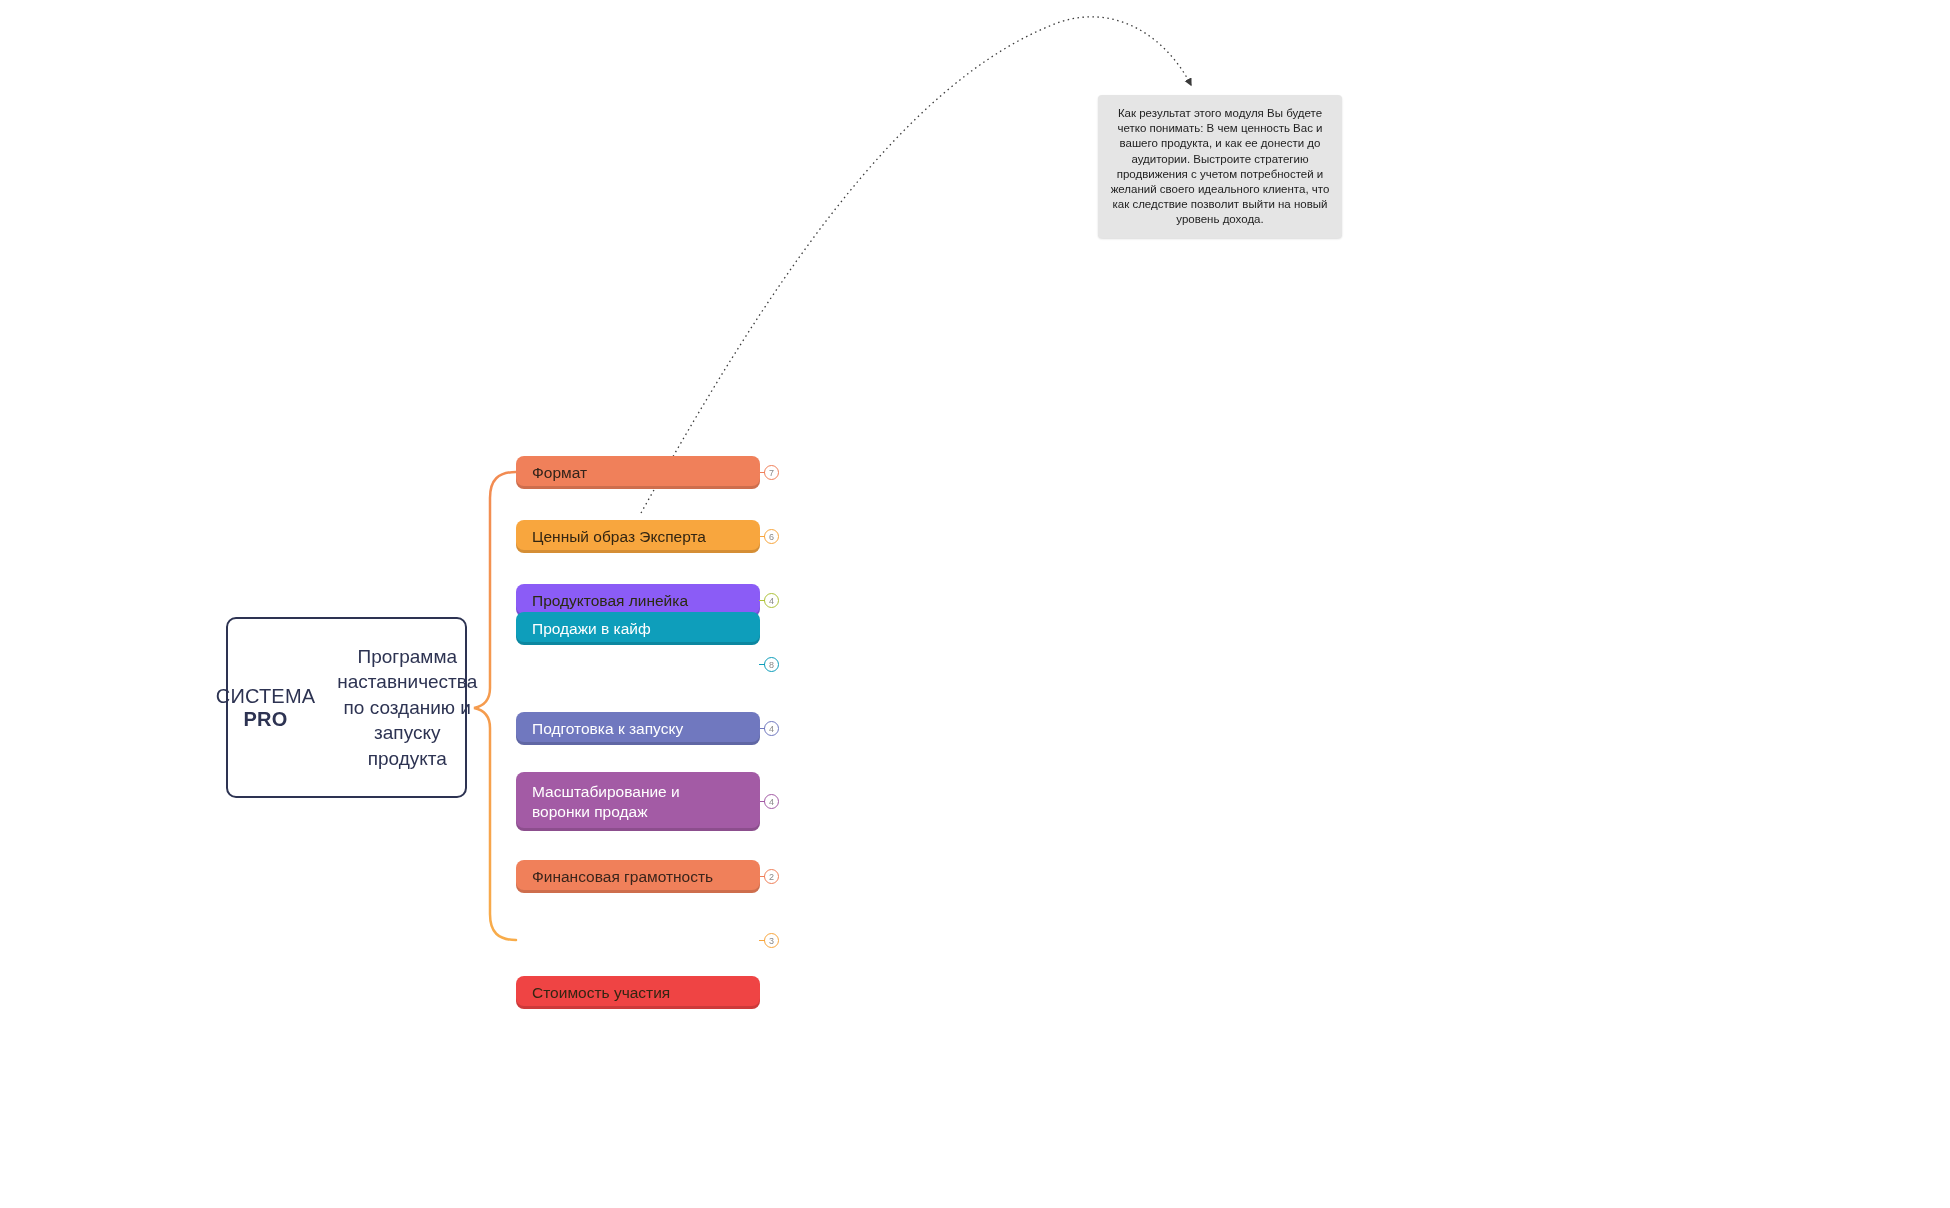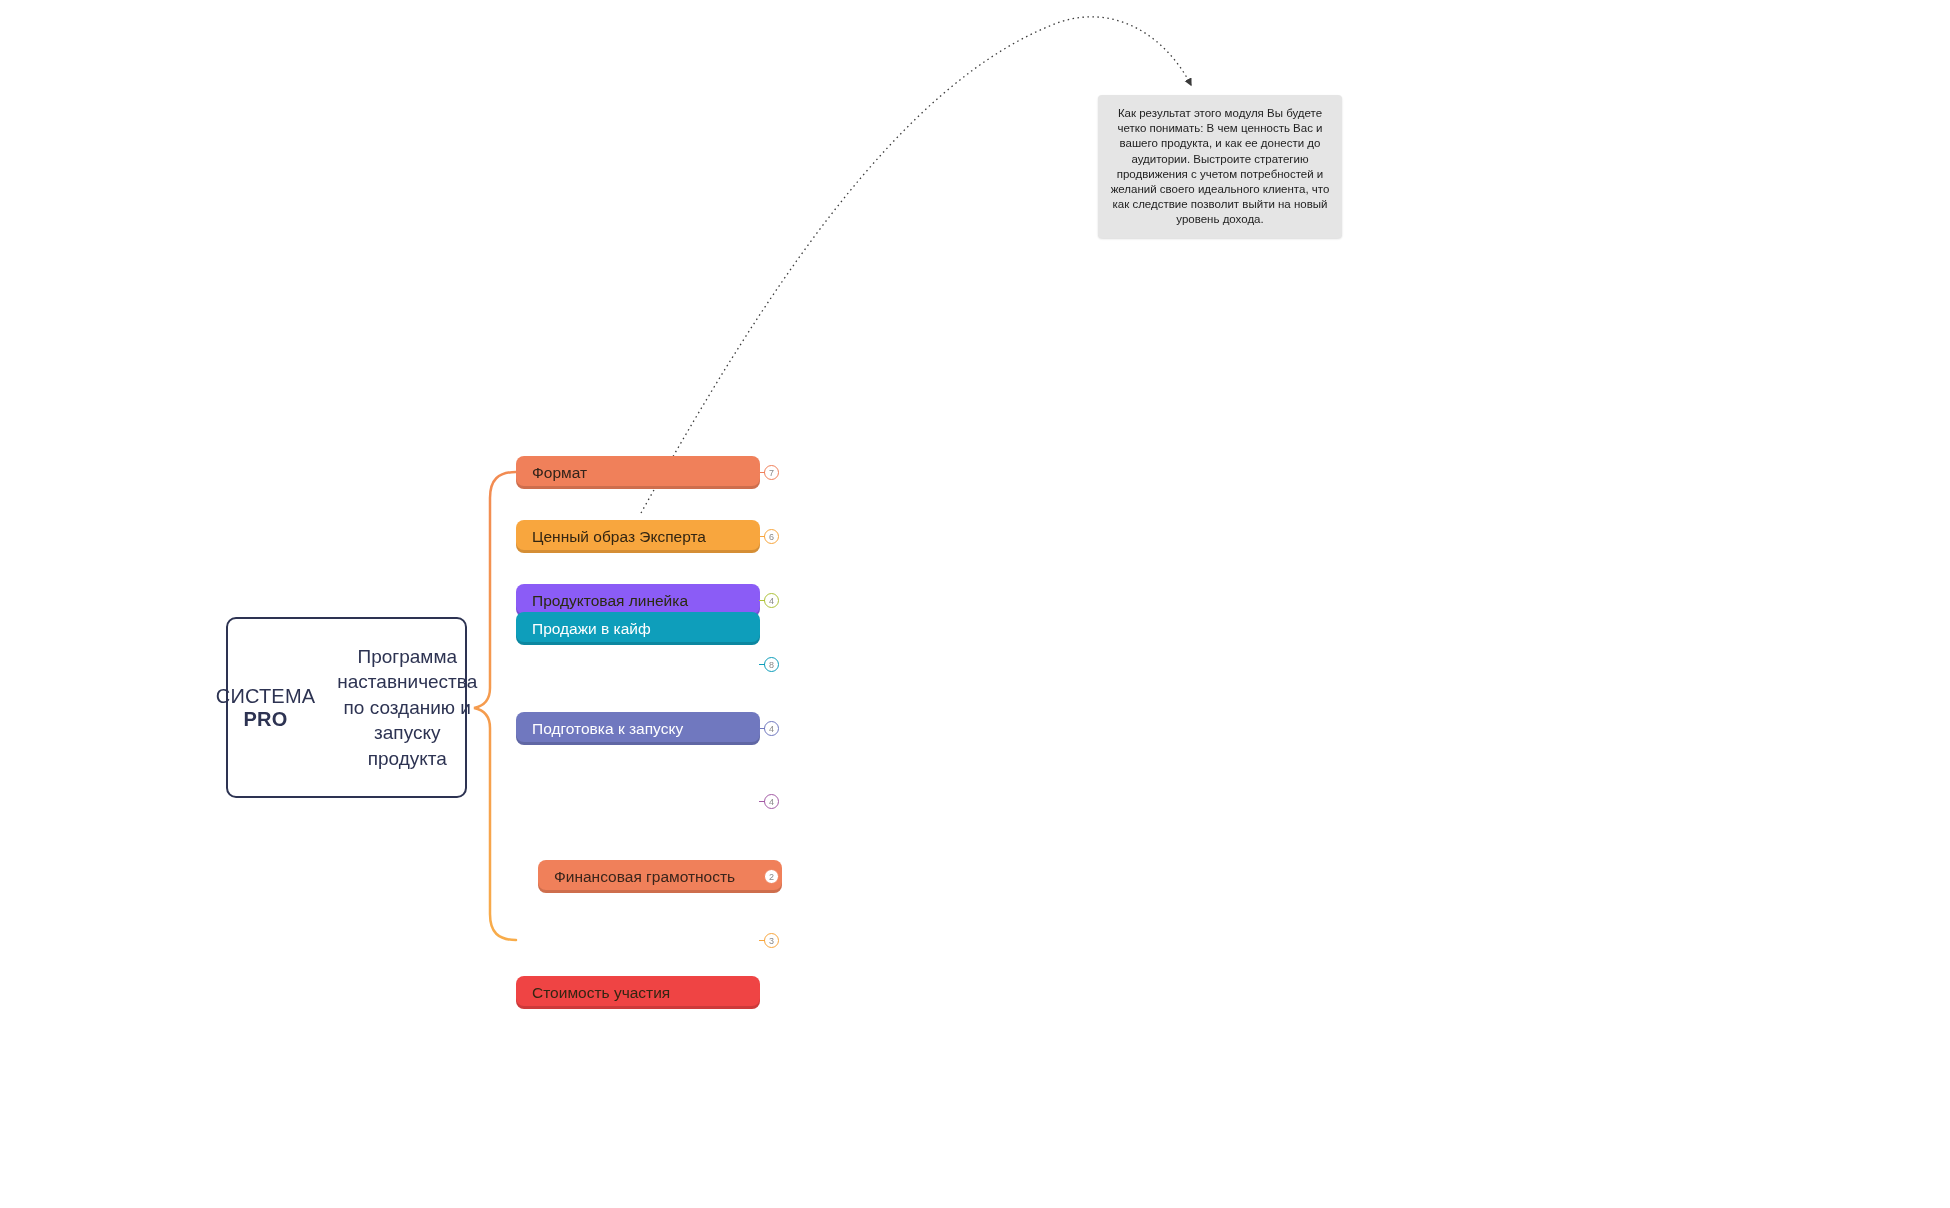--- a/index.html
+++ b/index.html
@@ -128,21 +128,24 @@
   </div>
   <div class="branch" style="top: 584px; background: #8b5cf6; color: rgb(42, 42, 16);">
     <span>Продуктовая линейка</span>
   </div>
   <div class="branch" style="top: 612px; background: rgb(14, 158, 187); color: rgb(255, 255, 255);">
     <span>Продажи в кайф</span>
   </div>
   <div class="branch" style="top: 712px; background: rgb(112, 120, 191); color: rgb(255, 255, 255);">
     <span>Подготовка к запуску</span>
   </div>
-  <div class="branch" style="top: 860px; background: rgb(240, 128, 90); color: rgb(58, 36, 27); margin-left: 22px;">
+  <div class="branch tall" style="top: 772px; background: rgb(163, 91, 165); color: rgb(255, 255, 255);">
+    <span>Масштабирование и воронки продаж</span>
+  </div>
+  <div class="branch" style="top: 860px; background: rgb(240, 128, 90); color: rgb(58, 36, 27);">
     <span>Финансовая грамотность</span>
   </div>
   <div class="branch" style="top: 976px; background: #ef4444; color: rgb(51, 37, 18);">
     <span>Стоимость участия</span>
   </div>
 
   <div class="badge" style="left: 764px; top: 465px; border-color: rgb(240, 128, 90); --c: #f0805a;">
       <span>7</span>
     </div>
   <div class="badge" style="left: 764px; top: 529px; border-color: rgb(248, 166, 62); --c: #f8a63e;">

